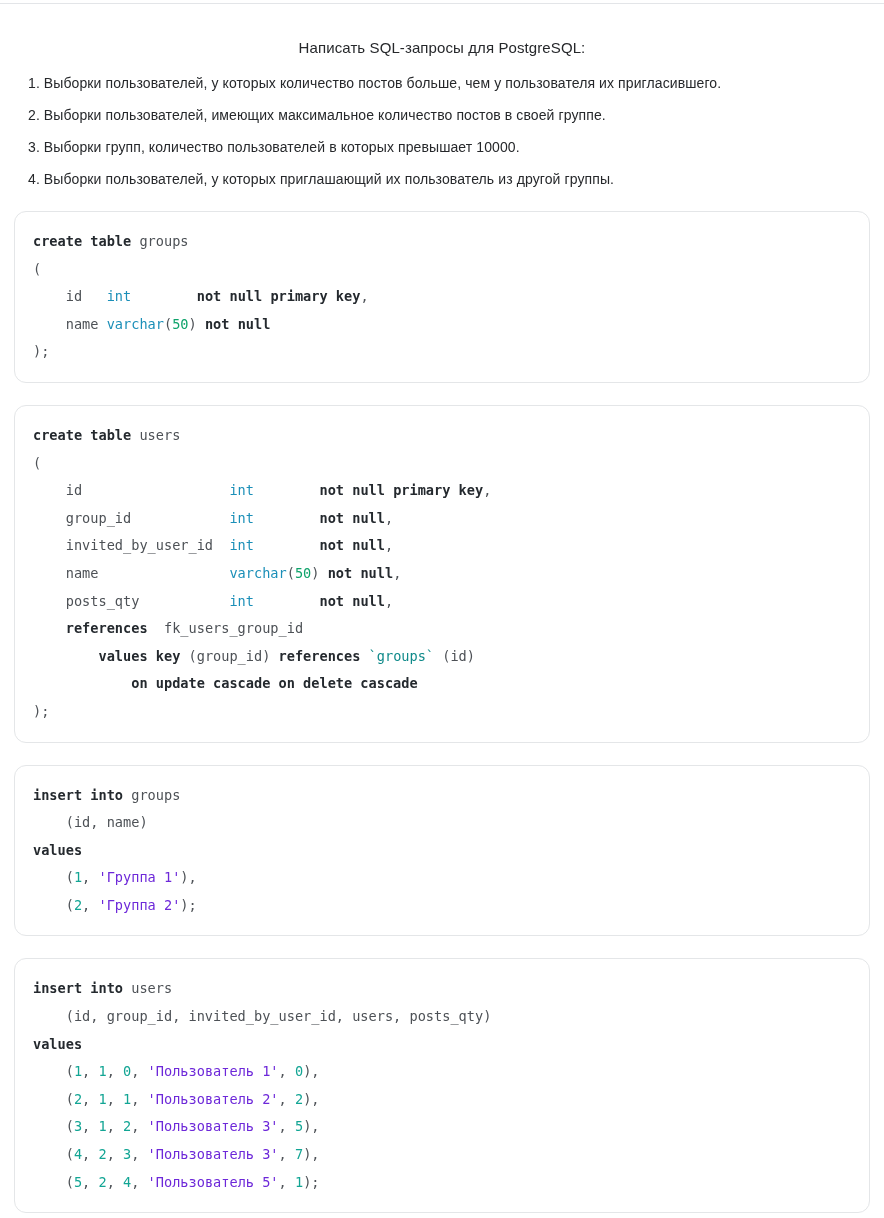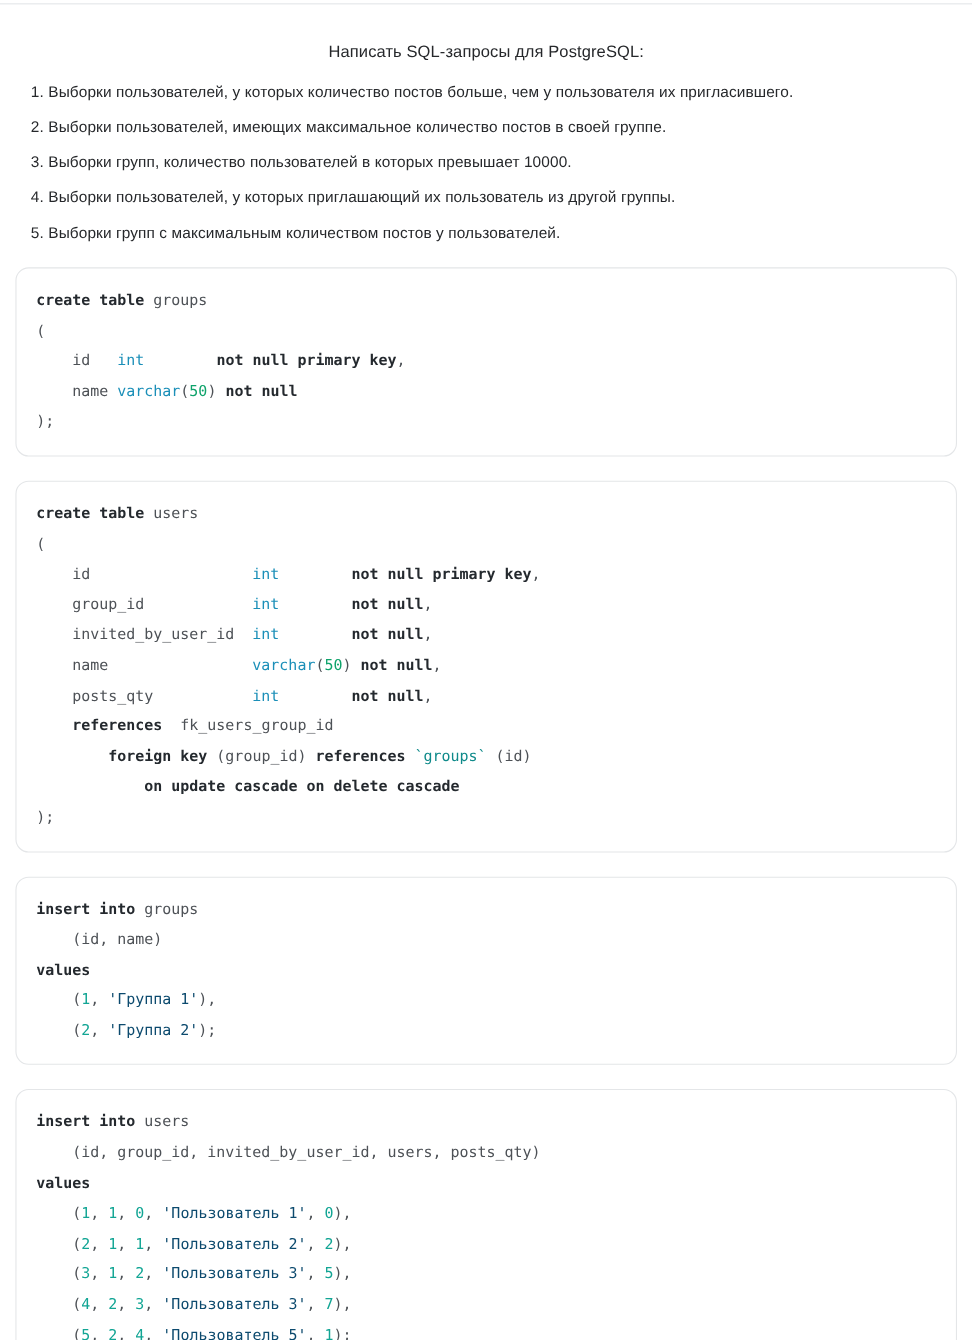--- a/index.html
+++ b/index.html
@@ -75,60 +75,59 @@
     white-space: pre;
     tab-size: 4;
     overflow: visible;
   }
 
   
   .kw   { color: #24292e; font-weight: bold; }
   .typ  { color: #1а8fb5; color: #1b8fb8; }
   .num  { color: #0fa36b; }
   .num2 { color: #12a594; }
-  .str  { color: #0c4a6e; }
+  .str  { color: #6d28d9; }
   .id   { color: #4d5156; }
   .pun  { color: #4d5156; }
   .tick { color: #0f8a8a; }
 </style>
 </head>
 <body>
 
 <div class="page">
 
   <div class="top-rule"></div>
 
   <p class="intro">Написать SQL-запросы для PostgreSQL:</p>
 
   <ol class="task-list">
       <li class="task-item">1. Выборки пользователей, у которых количество постов больше, чем у пользователя их пригласившего.</li>
       <li class="task-item">2. Выборки пользователей, имеющих максимальное количество постов в своей группе.</li>
       <li class="task-item">3. Выборки групп, количество пользователей в которых превышает 10000.</li>
       <li class="task-item">4. Выборки пользователей, у которых приглашающий их пользователь из другой группы.</li>
-      <li class="task-item">5. Выборки групп с максимальным количеством постов у пользователей.</li>
     </ol>
 
   <div>
       <div class="code-card first">
         <pre class="code"><span><span class="kw">create table</span><span class="id"> groups</span></span>
 <span><span class="pun">(</span></span>
 <span><span class="id">    id   </span><span class="typ">int</span><span class="pun">        </span><span class="kw">not null primary key</span><span class="pun">,</span></span>
 <span><span class="id">    name </span><span class="typ">varchar</span><span class="pun">(</span><span class="num">50</span><span class="pun">) </span><span class="kw">not null</span></span>
 <span><span class="pun">);</span></span></pre>
       </div>
       <div class="code-card gap">
         <pre class="code"><span><span class="kw">create table</span><span class="id"> users</span></span>
 <span><span class="pun">(</span></span>
 <span><span class="id">    id                  </span><span class="typ">int</span><span class="pun">        </span><span class="kw">not null primary key</span><span class="pun">,</span></span>
 <span><span class="id">    group_id            </span><span class="typ">int</span><span class="pun">        </span><span class="kw">not null</span><span class="pun">,</span></span>
 <span><span class="id">    invited_by_user_id  </span><span class="typ">int</span><span class="pun">        </span><span class="kw">not null</span><span class="pun">,</span></span>
 <span><span class="id">    name                </span><span class="typ">varchar</span><span class="pun">(</span><span class="num">50</span><span class="pun">) </span><span class="kw">not null</span><span class="pun">,</span></span>
 <span><span class="id">    posts_qty           </span><span class="typ">int</span><span class="pun">        </span><span class="kw">not null</span><span class="pun">,</span></span>
 <span><span class="pun">    </span><span class="kw">references</span><span class="id">  fk_users_group_id</span></span>
-<span><span class="pun">        </span><span class="kw">foreign key</span><span class="id"> (group_id) </span><span class="kw">references</span><span class="id"> </span><span class="tick">`groups`</span><span class="id"> (id)</span></span>
+<span><span class="pun">        </span><span class="kw">values key</span><span class="id"> (group_id) </span><span class="kw">references</span><span class="id"> </span><span class="tick">`groups`</span><span class="id"> (id)</span></span>
 <span><span class="pun">            </span><span class="kw">on update cascade on delete cascade</span></span>
 <span><span class="pun">);</span></span></pre>
       </div>
       <div class="code-card gap">
         <pre class="code"><span><span class="kw">insert into</span><span class="id"> groups</span></span>
 <span><span class="id">    (id, name)</span></span>
 <span><span class="kw">values</span></span>
 <span><span class="pun">    (</span><span class="num2">1</span><span class="pun">, </span><span class="str">'Группа 1'</span><span class="pun">),</span></span>
 <span><span class="pun">    (</span><span class="num2">2</span><span class="pun">, </span><span class="str">'Группа 2'</span><span class="pun">);</span></span></pre>
       </div>

